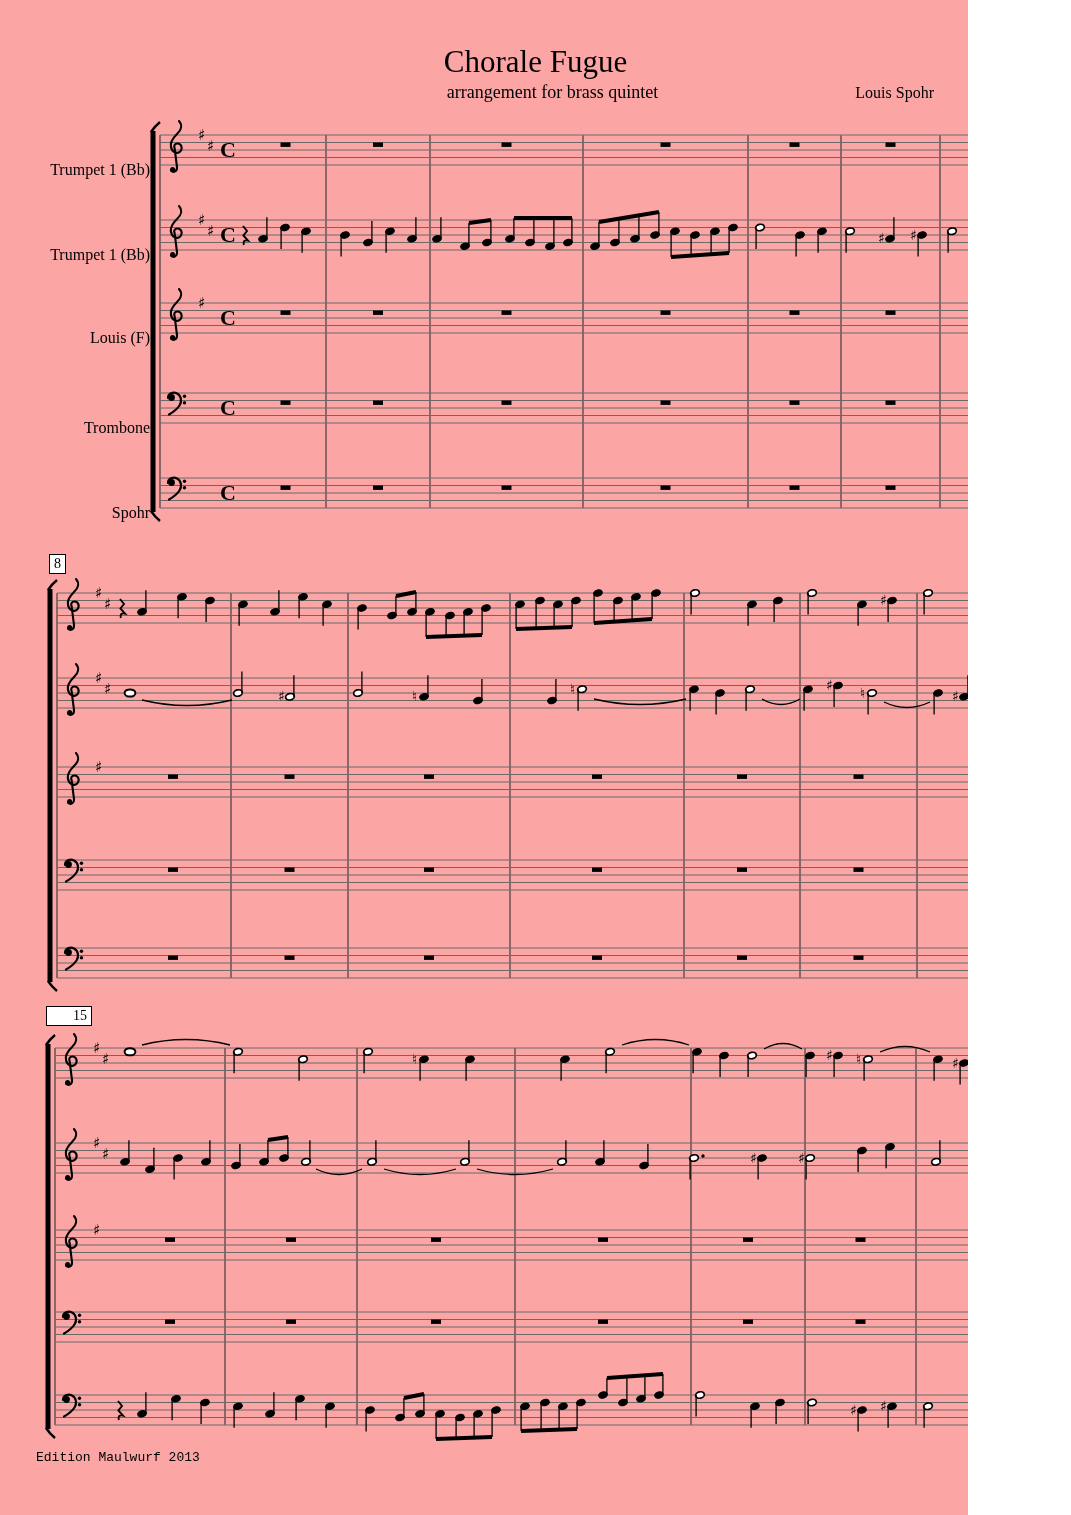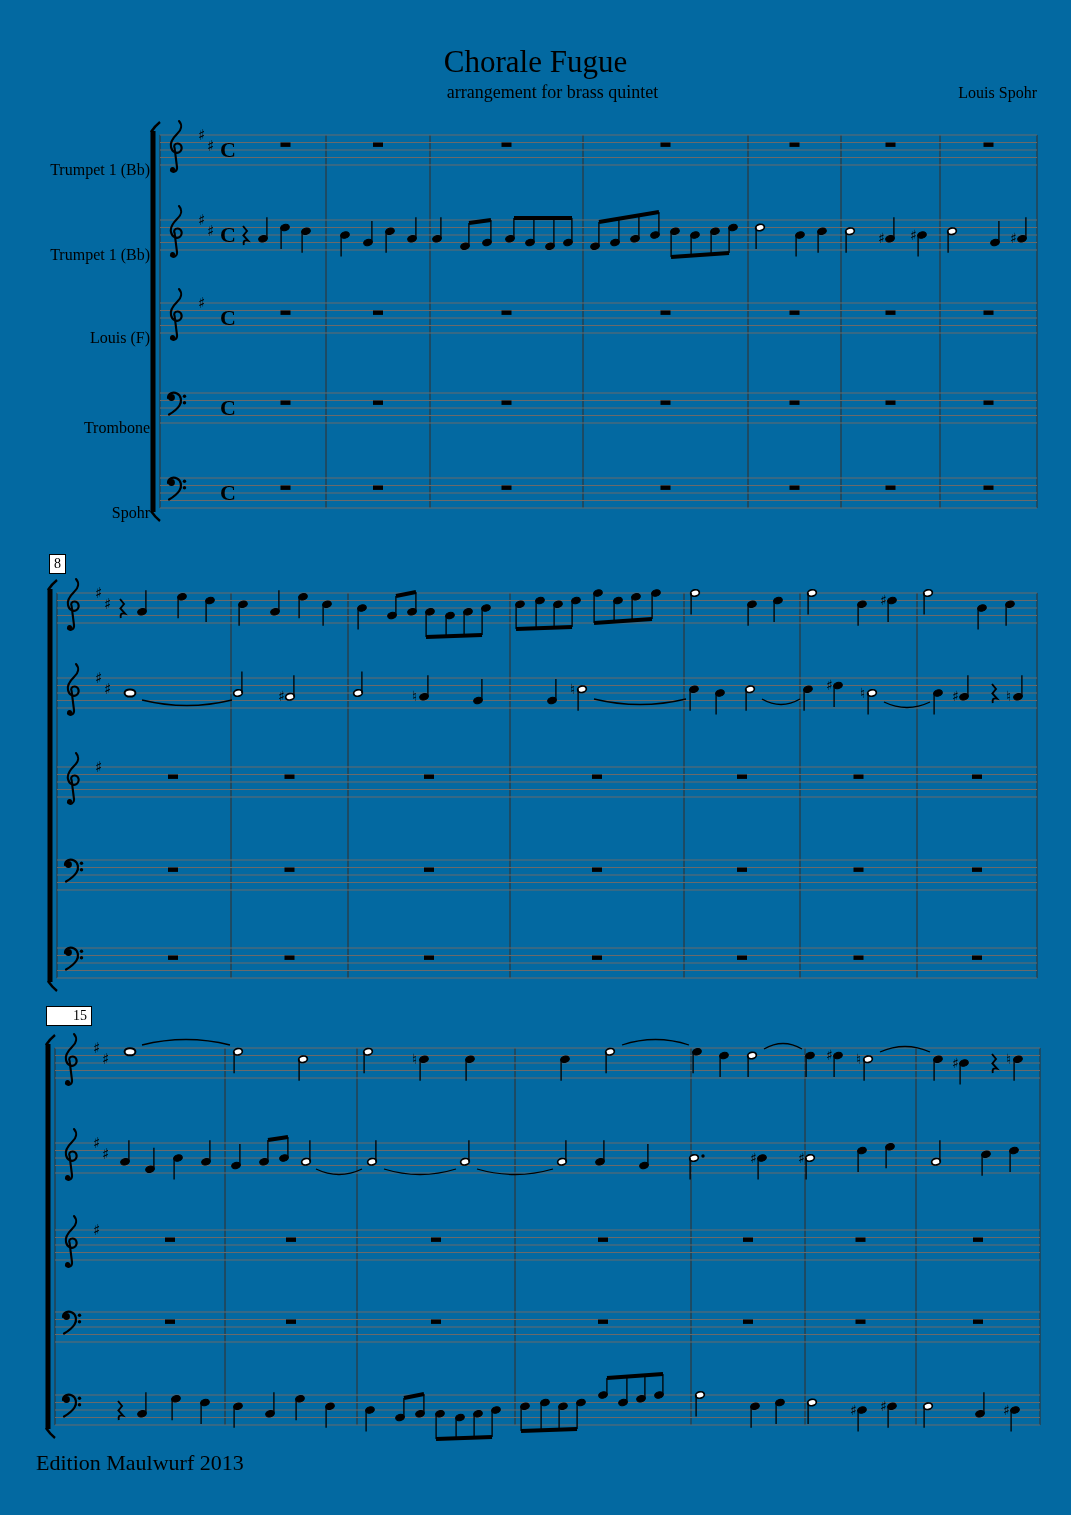--- a/index.html
+++ b/index.html
@@ -1,23 +1,23 @@
 <!DOCTYPE html>
 <html><head>
 <meta charset="utf-8">
 <style>
   html,body{margin:0;padding:0;background:#fff;}
-  #page{position:relative;width:1071px;height:1515px;background:#0369a1;overflow:hidden;
+  #page{position:relative;width:968px;height:1515px;background:#fca5a5;overflow:hidden;
         font-family:"Liberation Serif",serif;color:#000;}
   #score-svg{position:absolute;left:0;top:0;}
   .title{position:absolute;left:0;top:44px;width:1071px;text-align:center;
          font-size:31px;}
   .subtitle{position:absolute;left:0;top:82px;width:1071px;text-align:center;font-size:18px;padding-left:17px;}
   .composer{position:absolute;right:34px;top:84px;font-size:16px;}
-  .footer{position:absolute;left:36px;top:1450px;font-size:22px;}
+  .footer{position:absolute;left:36px;top:1450px;font-size:13px;font-family:Liberation Mono, monospace;}
   .ilabel{position:absolute;left:0;width:150px;text-align:right;font-size:16px;line-height:18px;margin-top:20px;}
   .mnum{position:absolute;border:1px solid #000;font-size:14px;line-height:16px;
         padding:1px 4px;background:#fff;}
   #mnum-2{left:49px;top:554px;}
   #mnum-3{left:46px;top:1006px;padding-left:26px;}
 </style>
 </head>
 <body>
 
 <div id="page">

